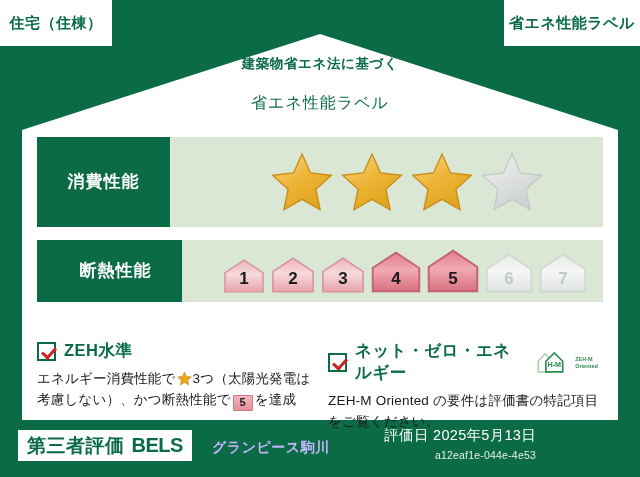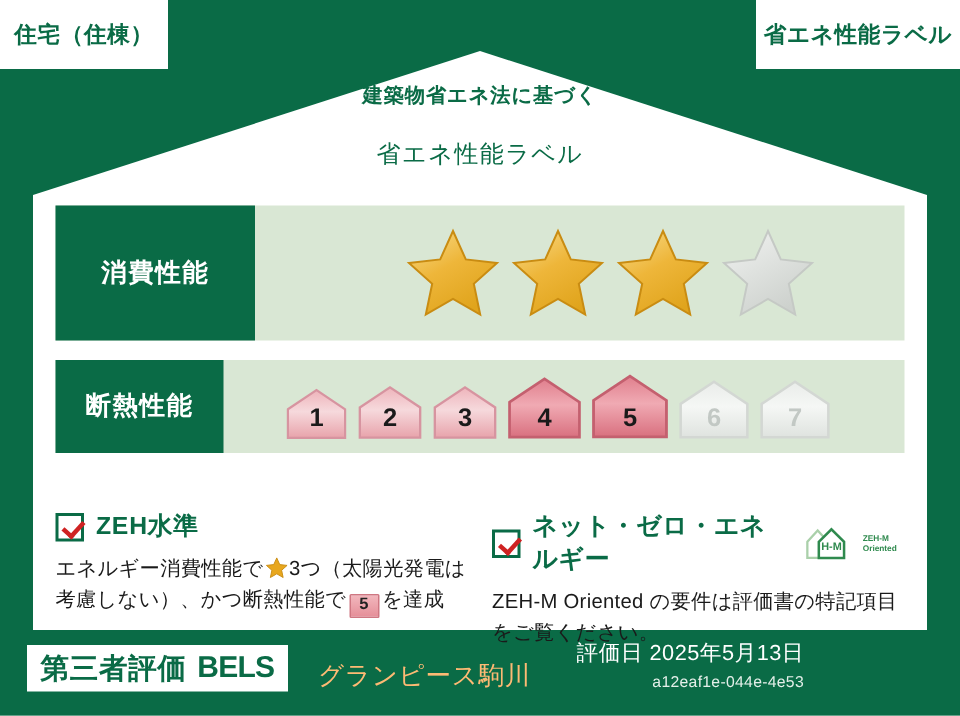--- a/index.html
+++ b/index.html
@@ -44,21 +44,21 @@
     background:#d9e7d4;
   }
   .row.energy{top:137px;height:90px;}
   .row.insul{top:240px;height:62px;}
   .row-label{
     background:#0a6b46;color:#fff;font-weight:bold;
     display:flex;flex-direction:column;align-items:center;justify-content:center;
     font-size:17px;line-height:1.35;letter-spacing:1px;
   }
   .row.energy .row-label{width:133px;}
-  .row.insul  .row-label{width:112px;}
+  .row.insul  .row-label{width:133px;padding-left:12px;}
   .row-body{flex:1;display:flex;align-items:center;}
 
   
   .stars{display:flex;align-items:center;gap:6px;margin-left:100px;}
   .star{display:block;}
 
   
   .houses{display:flex;align-items:flex-end;gap:4px;margin-left:40px;}
   .hs{position:relative;display:flex;align-items:flex-end;justify-content:center;}
   .hs svg{display:block;}
@@ -99,22 +99,22 @@
 
   
   .footer{position:absolute;left:0;bottom:0;width:552px;height:57px;}
   .bels-box{
     position:absolute;left:18px;top:10px;height:31px;background:#fff;
     display:flex;align-items:center;padding:0 9px;gap:7px;
   }
   .bels-jp{font-size:19px;font-weight:bold;color:#0a6b46;letter-spacing:.5px;}
   .bels-en{font-size:20px;font-weight:bold;color:#0a6b46;letter-spacing:-.5px;}
   .bldg-name{
-    position:absolute;left:212px;top:19px;color:#fdba74;
-    font-size:17px;letter-spacing:.5px;
+    position:absolute;left:212px;top:19px;color:#c4b5fd;
+    font-size:14px;letter-spacing:.5px;font-weight:bold;
   }
   .eval{
     position:absolute;right:16px;top:6px;text-align:right;color:#ffffff;
   }
   .eval-date{font-size:14.5px;letter-spacing:.3px;padding-left:24px;}
   .eval-id{font-size:10.5px;margin-top:4px;letter-spacing:.2px;color:#e4efe9;}
 </style>
 </head>
 <body>
 

